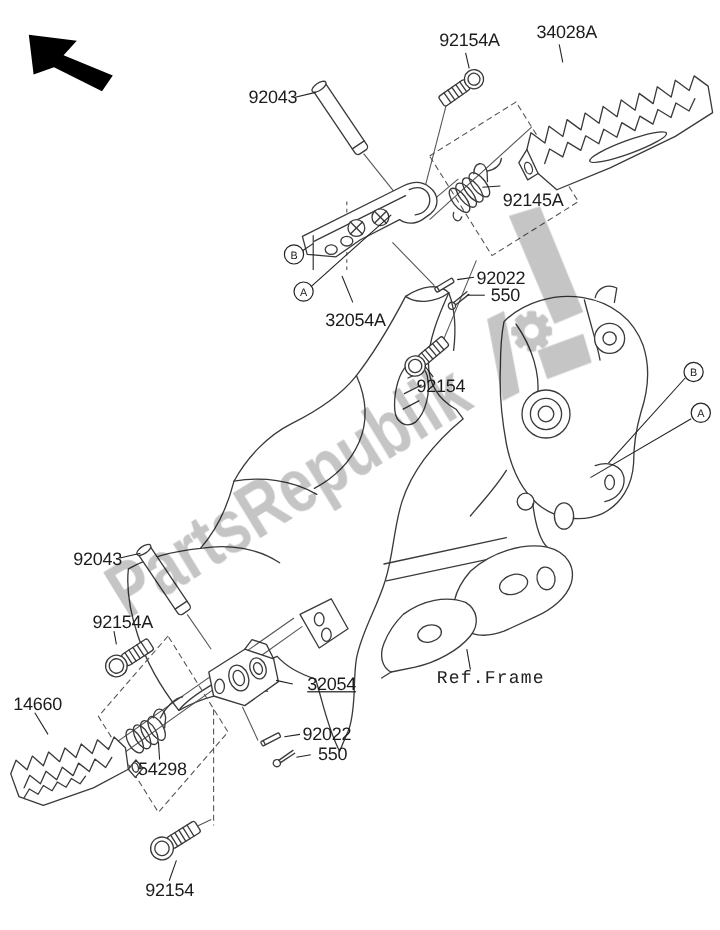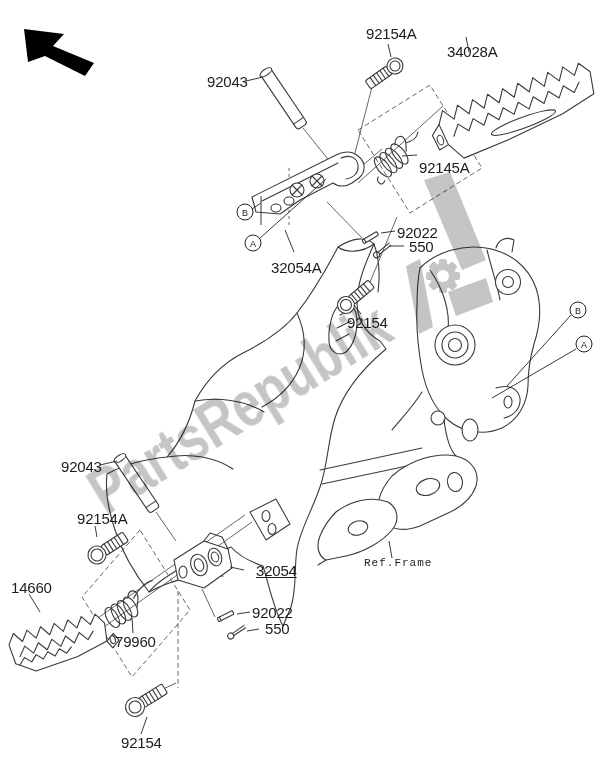--- a/index.html
+++ b/index.html
@@ -2,21 +2,21 @@
 <html><head>
 <meta charset="utf-8">
 <style>
   html,body{margin:0;padding:0;background:#fff;}
   .stage{position:relative;width:600px;height:775px;background:#fff;overflow:hidden;
          font-family:"Liberation Sans",sans-serif;}
   .art{position:absolute;left:0;top:0;}
   .wm{mix-blend-mode:multiply;}
   .callout{position:absolute;white-space:nowrap;color:#1c1c1c;font-size:15px;
            letter-spacing:-0.2px;line-height:1;}
-  .callout.ref{font-family:"Liberation Mono",monospace;font-size:11px;letter-spacing:1px;color:#222;}
+  .callout.ref{font-family:"Liberation Mono",monospace;font-size:15px;letter-spacing:1px;color:#222;}
   .marker{position:absolute;width:15px;height:15px;border:1.3px solid #222;border-radius:50%;
           display:flex;align-items:center;justify-content:center;font-size:9px;color:#222;
           transform:translate(-50%,-50%);background:transparent;}
   svg text.wmtext{font-family:"Liberation Sans",sans-serif;}
 </style>
 </head>
 <body>
 
 <div class="stage">
 
@@ -286,34 +286,34 @@
       <rect x="426" y="272" width="34" height="8" rx="2" transform="rotate(90 443 276)"></rect>
       <rect x="426" y="272" width="34" height="8" rx="2" transform="rotate(135 443 276)"></rect>
       <circle cx="443" cy="276" r="13"></circle>
       <circle cx="443" cy="276" r="6" fill="#fff"></circle>
     </g>
   </g>
 </svg>
 
 <div id="callouts">
       <div class="callout" style="left: 366px; top: 26px;">92154A</div>
-      <div class="callout" style="left: 447px; top: 20px; margin-top: 24px;">34028A</div>
+      <div class="callout" style="left: 447px; top: 20px;">34028A</div>
       <div class="callout" style="left: 207px; top: 74px;">92043</div>
       <div class="callout" style="left: 419px; top: 160px;">92145A</div>
       <div class="callout" style="left: 397px; top: 225px;">92022</div>
       <div class="callout" style="left: 409px; top: 239px;">550</div>
       <div class="callout" style="left: 271px; top: 260px;">32054A</div>
       <div class="callout" style="left: 347px; top: 315px;">92154</div>
       <div class="callout" style="left: 61px; top: 459px;">92043</div>
       <div class="callout" style="left: 77px; top: 511px;">92154A</div>
       <div class="callout" style="left: 11px; top: 580px;">14660</div>
       <div class="callout" style="left: 256px; top: 563px; text-decoration: underline;">32054</div>
       <div class="callout" style="left: 252px; top: 605px;">92022</div>
       <div class="callout" style="left: 265px; top: 621px;">550</div>
-      <div class="callout" style="left: 115px; top: 634px;">79960</div>
+      <div class="callout" style="left: 115px; top: 634px;">54298</div>
       <div class="callout" style="left: 121px; top: 735px;">92154</div>
       <div class="callout ref" style="left: 364px; top: 558px;">Ref.Frame</div>
     </div>
 
 <div id="markers">
       <div class="marker" style="left: 245px; top: 212px;">B</div>
       <div class="marker" style="left: 253px; top: 243px;">A</div>
       <div class="marker" style="left: 578px; top: 310px;">B</div>
       <div class="marker" style="left: 584px; top: 344px;">A</div>
     </div>

